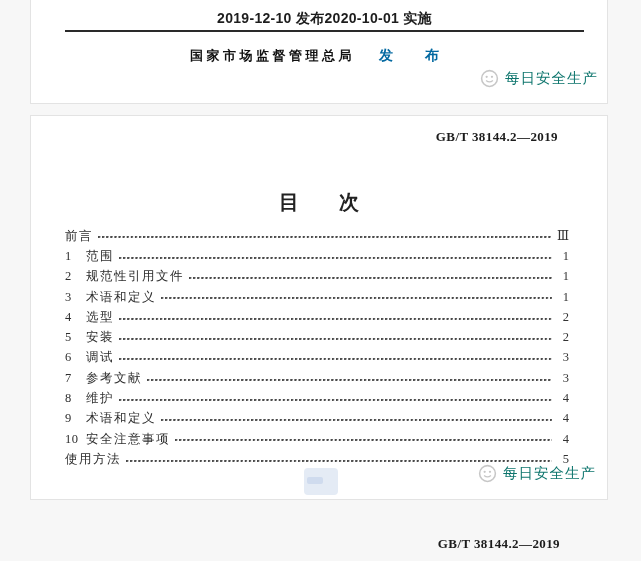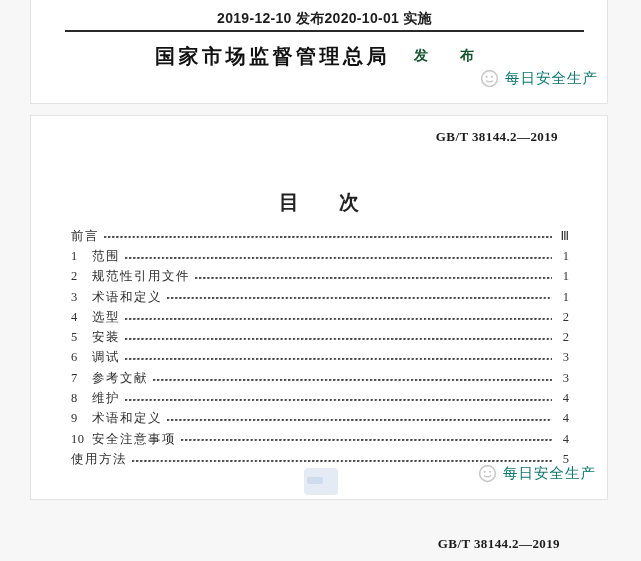--- a/index.html
+++ b/index.html
@@ -29,25 +29,25 @@
   }
   .dates-rule {
     position: absolute; left: 34px; right: 23px; top: 30px;
     border-top: 2px solid #2a2a2a;
   }
   .publisher-group {
     position: absolute; left: 0; right: 0; top: 46px;
     display: flex; justify-content: center; align-items: center;
   }
   .publisher-lines {
-    font-weight: bold; font-size: 20px; line-height: 20.5px;
+    font-weight: bold; font-size: 13px; line-height: 20.5px;
     color: #111111; letter-spacing: 3.5px; white-space: nowrap;
   }
   .publish-label {
-    font-weight: bold; font-size: 14px; color: #14532d;
+    font-weight: bold; font-size: 14px; color: #0369a1;
     letter-spacing: 9px; margin-left: 24px; white-space: nowrap;
   }
 
   
   .watermark {
     position: absolute; display: flex; align-items: center;
     color: #0f766e; font-size: 14.5px; letter-spacing: 1px;
     font-family: "Liberation Sans", "DejaVu Sans", sans-serif;
     white-space: nowrap;
   }
@@ -61,21 +61,21 @@
     font-weight: bold; font-size: 13px; color: #1c1c1c;
     letter-spacing: 0.4px;
   }
   .toc-title {
     position: absolute; left: 0; right: 0; top: 64px;
     text-align: center;
     font-family: "Liberation Sans", "DejaVu Sans", sans-serif;
     font-weight: bold; font-size: 20px; color: #222222; margin-top: 9px;
   }
   .toc-list {
-    position: absolute; left: 40px; right: 38px; top: 110px; font-family: Liberation Serif, serif;
+    position: absolute; left: 34px; right: 38px; top: 110px;
   }
   .toc-row {
     height: 20.3px; display: flex; align-items: center;
     font-size: 12.5px; color: #2e2e2e;
   }
   .toc-num {
     width: 21px; flex: 0 0 21px; letter-spacing: 0.5px;
   }
   .toc-entry-title { letter-spacing: 1.5px; white-space: nowrap; }
   .leader {

